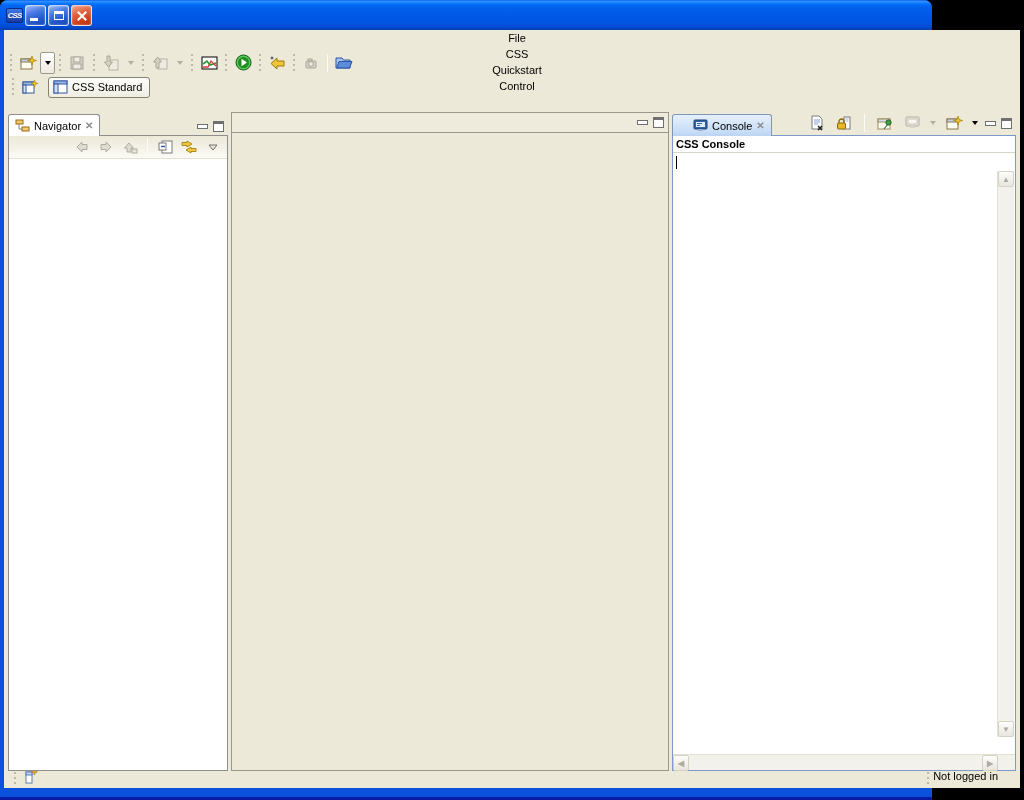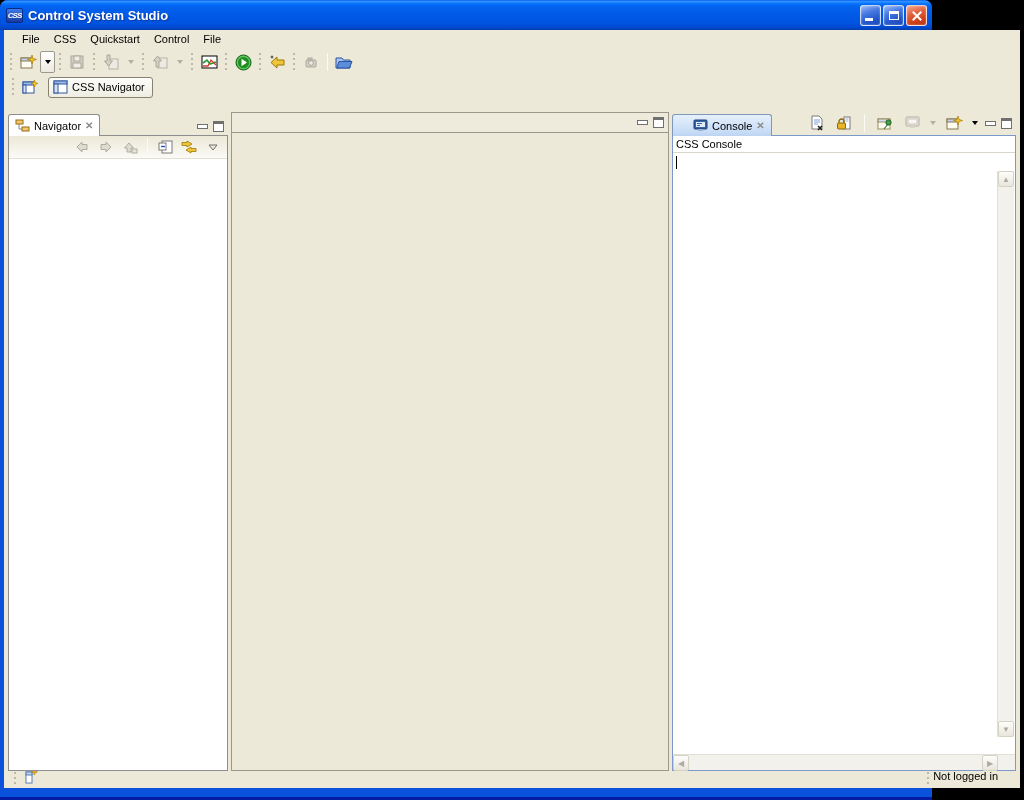--- a/index.html
+++ b/index.html
@@ -19,21 +19,21 @@
   .title-text { color:#fff; font-size:13px; font-weight:bold; margin-left:5px; text-shadow:1px 1px 1px #10389E; flex:1; }
   .winbtn { width:21px; height:21px; border:1px solid rgba(255,255,255,.75); border-radius:3px; margin-left:2px; position:relative;
     background:linear-gradient(160deg,#9CBCF8 0%,#4A7BE2 35%,#2358CC 70%,#1A46B0 100%); box-shadow:inset 0 0 2px rgba(255,255,255,.5); }
   .winbtn.close { background:linear-gradient(160deg,#F2A48C 0%,#E1613C 40%,#CC3D17 75%,#B03511 100%); }
   .winbtn .bar { position:absolute; left:4px; bottom:4px; width:8px; height:3px; background:#fff; }
   .winbtn .box { position:absolute; left:5px; top:5px; width:10px; height:9px; border:1px solid #fff; border-top-width:3px; }
   .winbtn .x1,.winbtn .x2 { position:absolute; left:4px; top:9px; width:12px; height:2px; background:#fff; }
   .winbtn .x1 { transform:rotate(45deg); } .winbtn .x2 { transform:rotate(-45deg); }
 
   
-  .menubar { height:19px; display:flex; align-items:center; padding-left:12px; }
+  .menubar { height:19px; display:flex; align-items:center; padding-left:12px;flex-direction:column; }
   .menu-item { padding:2px 6px; margin-right:2px; cursor:default; }
 
   
   .toolbar { height:29px; display:flex; align-items:center; padding-left:2px; }
   .handle { width:4px; height:18px; margin:0 3px;
     background-image:repeating-linear-gradient(180deg,#BDBAAC 0 2px,transparent 2px 5px);
     background-size:2px 100%; background-repeat:no-repeat; background-position:1px 0; }
   .tbtn { width:24px; height:22px; display:flex; align-items:center; justify-content:center; border:1px solid transparent; }
   .tbtn.narrow { width:15px; }
   .raised { border:1px solid #9C998C; border-radius:2px; background:linear-gradient(180deg,#FFFFFF,#EDEAE0); }
@@ -67,21 +67,21 @@
   .nav-content { flex:1; background:#fff; }
 
   
   .ed-panel { left:227px; width:438px; border:1px solid #9B978A; background:#ECE9D8; }
   .ed-head { height:20px; border-bottom:1px solid #9B978A; display:flex; align-items:center; justify-content:flex-end; gap:5px; padding-right:4px; background:#EEEBDC; }
   .ed-body { flex:1; background:#ECE9D8; }
 
   
   .con-panel { left:668px; width:344px; }
   .con-tabstrip .strip-right { padding-bottom:3px; }
-  .con-body { flex:1; border:1px solid #7C99CC; margin-top:-1px; background:#fff; display:flex; flex-direction:column; position:relative; }
+  .con-body { flex:1; border:1px solid #7C99CC; margin-top:-1px; background:#fff; display:flex; flex-direction:column; position:relative;font-weight:bold; }
   .con-label { height:17px; line-height:16px; padding-left:3px; border-bottom:1px solid #D8D5C8; background:#fff; }
   .con-text { flex:1; position:relative; background:#fff; }
   .caret { position:absolute; left:3px; top:3px; width:1px; height:13px; background:#000; }
 
   
   .vscroll { position:absolute; top:18px; right:1px; bottom:17px; width:17px; background:#F3F1EC; border-left:1px solid #E2DFD4; }
   .hscroll { height:16px; background:#F3F1EC; border-top:1px solid #E2DFD4; position:relative; }
   .sbtn { position:absolute; width:16px; height:16px; background:linear-gradient(180deg,#FDFDFB,#E8E6DC); border:1px solid #D5D2C4; border-radius:2px;
     display:flex; align-items:center; justify-content:center; color:#AEABA0; font-size:8px; }
   .vscroll .up { top:0; left:0; } .vscroll .down { bottom:0; left:0; }
@@ -94,21 +94,20 @@
 
   svg { display:block; }
 </style>
 </head>
 <body>
 
 <div class="frame">
 
   <div class="titlebar">
     <div class="app-icon">CSS</div>
-    <div class="title-text">Control System Studio</div>
     <div class="winbtn">
         <span class="bar"></span>
       </div>
     <div class="winbtn">
         <span class="box"></span>
       </div>
     <div class="winbtn close">
         <span class="x1"></span>
         <span class="x2"></span>
       </div>
@@ -230,21 +229,21 @@
           <rect x="1" y="6" width="3" height="8" fill="#D6E2F5" stroke="#33589E"></rect>
           <path d="M12.5 1 L13.4 3.6 L16 4.5 L13.4 5.4 L12.5 8 L11.6 5.4 L9 4.5 L11.6 3.6 Z" fill="#F4C52E" stroke="#A87E00" stroke-width="0.6"></path>
         </svg>
       </div>
       <div class="persp-toggle">
         <svg width="15" height="14" viewBox="0 0 15 14">
           <rect x="1" y="1" width="13" height="12" fill="#FFFFFF" stroke="#33589E"></rect>
           <rect x="1" y="1" width="13" height="3" fill="#9DB9E8" stroke="#33589E"></rect>
           <rect x="1" y="4" width="4" height="9" fill="#D6E2F5" stroke="#33589E"></rect>
         </svg>
-        <span>CSS Navigator</span>
+        <span>CSS Standard</span>
       </div>
     </div>
 
     <div class="main">
 
       <div class="panel nav-panel">
         <div class="tabstrip">
           <div class="tab">
             <svg width="15" height="13" viewBox="0 0 15 13">
               <path d="M4 5 V10 H8" fill="none" stroke="#8A8A8A"></path>

